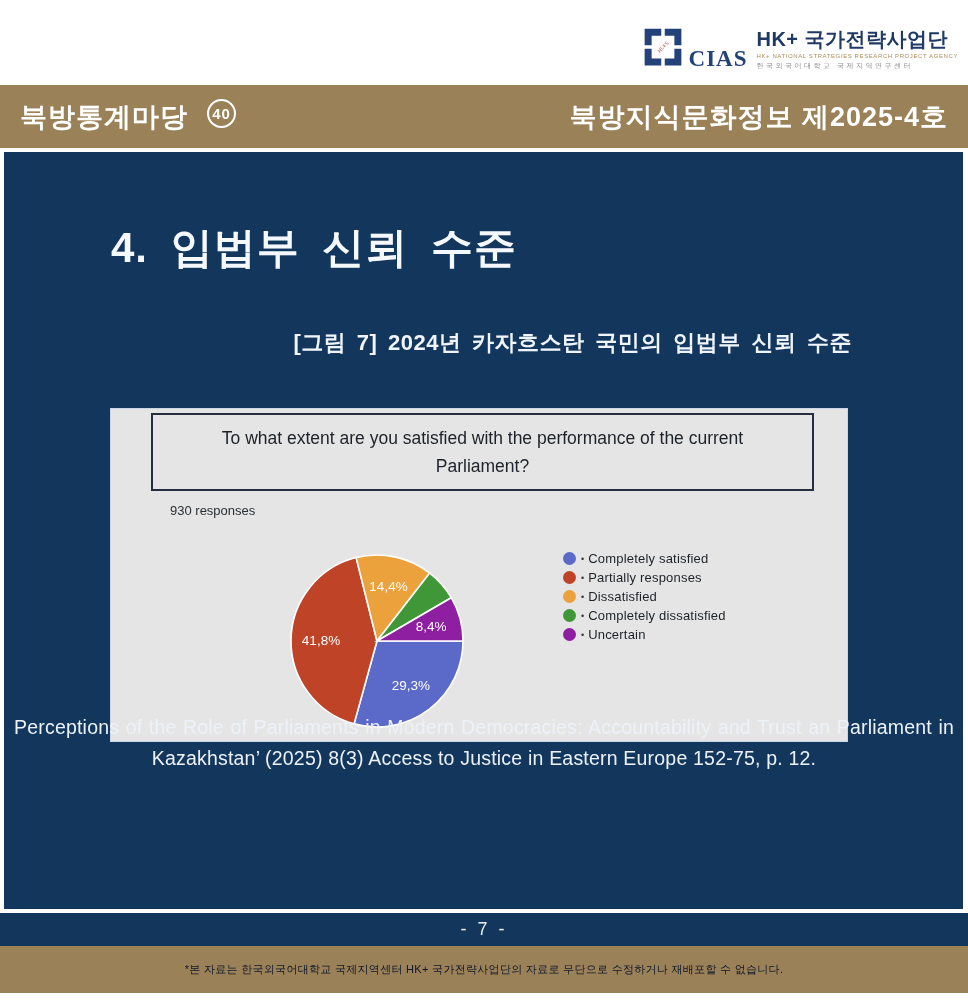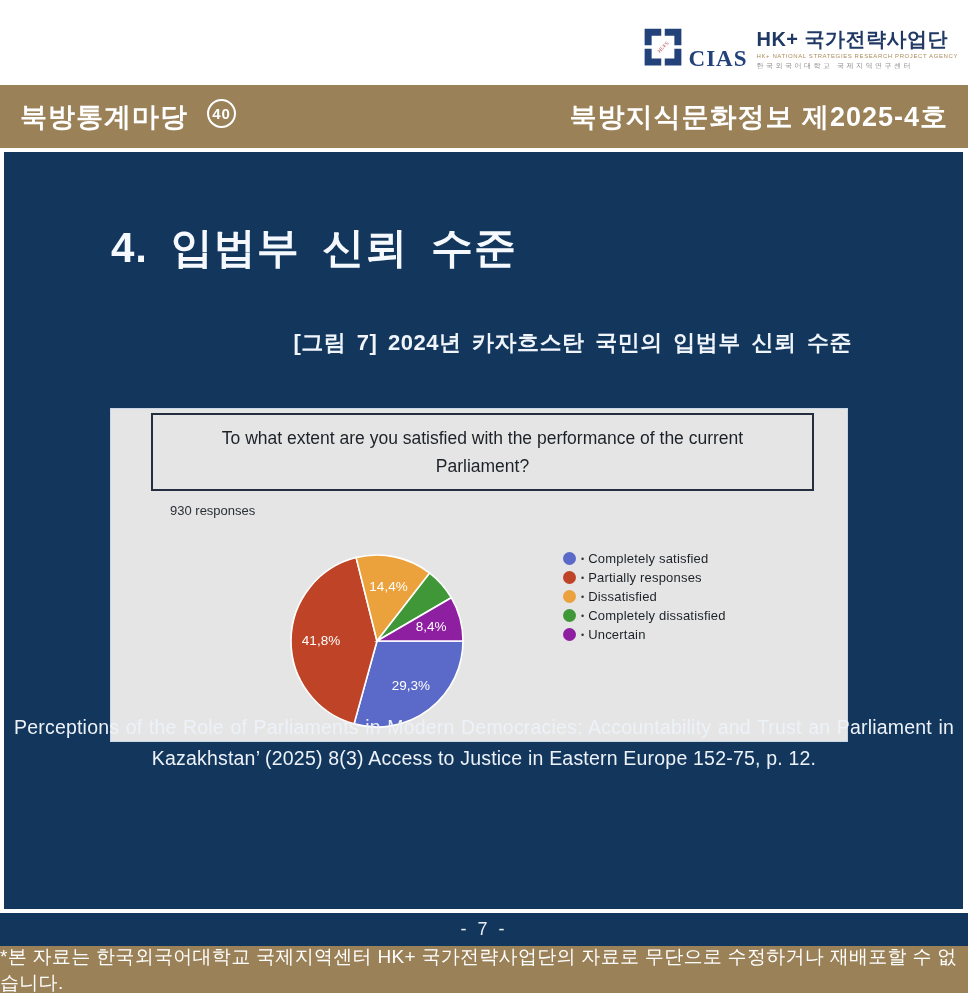--- a/index.html
+++ b/index.html
@@ -45,21 +45,21 @@
   
   .source{position:absolute;left:10px;top:560px;width:940px;color:#edf2f8;font-size:19.5px;
     line-height:30.5px;letter-spacing:0.2px;}
   .source .just{text-align:justify;text-align-last:justify;}
   .source .cent{text-align:center;}
   
   .page-strip{position:absolute;top:913px;left:0;width:968px;height:33px;background:#12365c;
     display:flex;align-items:center;justify-content:center;color:#e9eff7;font-size:18px;
     letter-spacing:3px;font-weight:500;}
   .footer-bar{position:absolute;top:946px;left:0;width:968px;height:47px;background:#9a8158;
-    display:flex;align-items:center;justify-content:center;color:#ffffff;font-size:19px;
+    display:flex;align-items:center;justify-content:center;color:#0f172a;font-size:11px;
     letter-spacing:0.3px;}
   .pie-label{font-size:13.5px;fill:#ffffff;font-weight:500;}
 </style>
 </head>
 <body>
 
 <div class="logo">
   <span>
     <svg width="42" height="42" viewBox="-24 -24 48 48">
       <g fill="#23427a">

